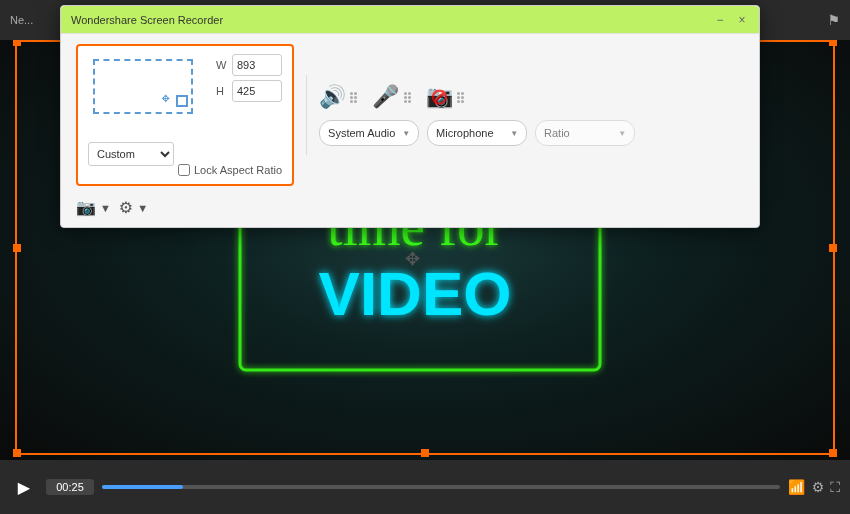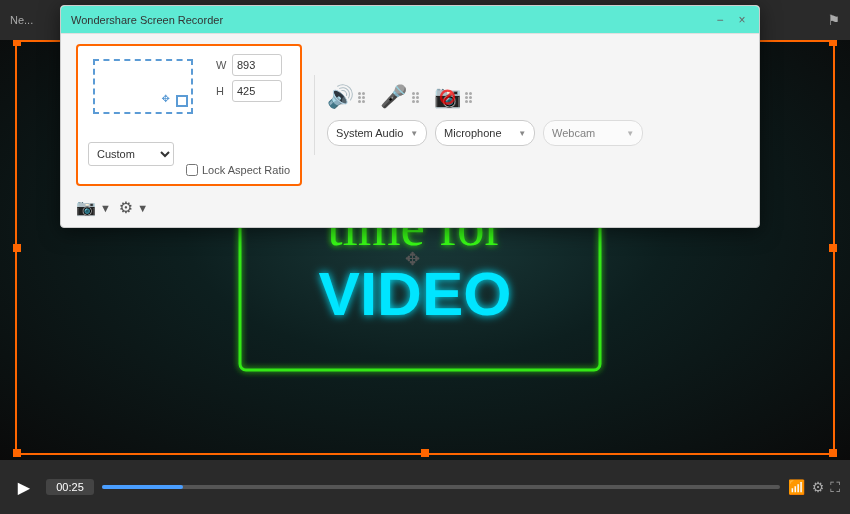--- a/index.html
+++ b/index.html
@@ -169,21 +169,21 @@
       left: 60px;
       width: 700px;
       background: #f5f5f5;
       border: 1px solid #ccc;
       border-radius: 4px;
       box-shadow: 0 4px 20px rgba(0,0,0,0.5);
       z-index: 20;
     }
 
     .dialog-titlebar {
-      background: #5eead4;
+      background: #bef264;
       height: 28px;
       display: flex;
       align-items: center;
       padding: 0 10px;
       border-bottom: 1px solid #e0e0e0;
       border-radius: 4px 4px 0 0;
       gap: 8px;
     }
 
     .dialog-title {
@@ -284,21 +284,21 @@
       border-radius: 3px;
       padding: 0 4px;
       font-size: 11px;
       color: #333;
       background: white;
     }
 
     .region-bottom {
       display: flex;
       align-items: center;
-      gap: 12px;
+      gap: 4px;
     }
 
     .custom-select {
       height: 24px;
       border: 1px solid #ccc;
       border-radius: 3px;
       padding: 0 4px;
       font-size: 11px;
       color: #333;
       background: white;
@@ -599,21 +599,21 @@
       <div style="display:flex;gap:8px;align-items:center;">
         <div class="dropdown-pill">
           <span class="dropdown-text">System Audio</span>
           <span class="dropdown-arrow">▼</span>
         </div>
         <div class="dropdown-pill">
           <span class="dropdown-text">Microphone</span>
           <span class="dropdown-arrow">▼</span>
         </div>
         <div class="dropdown-pill" style="opacity:0.6;">
-          <span class="dropdown-text">Webcam</span>
+          <span class="dropdown-text">Ratio</span>
           <span class="dropdown-arrow">▼</span>
         </div>
       </div>
     </div>
 
   </div>
 
   <div class="dialog-footer">
     <button class="footer-btn">
       <span class="footer-icon">📷</span>

